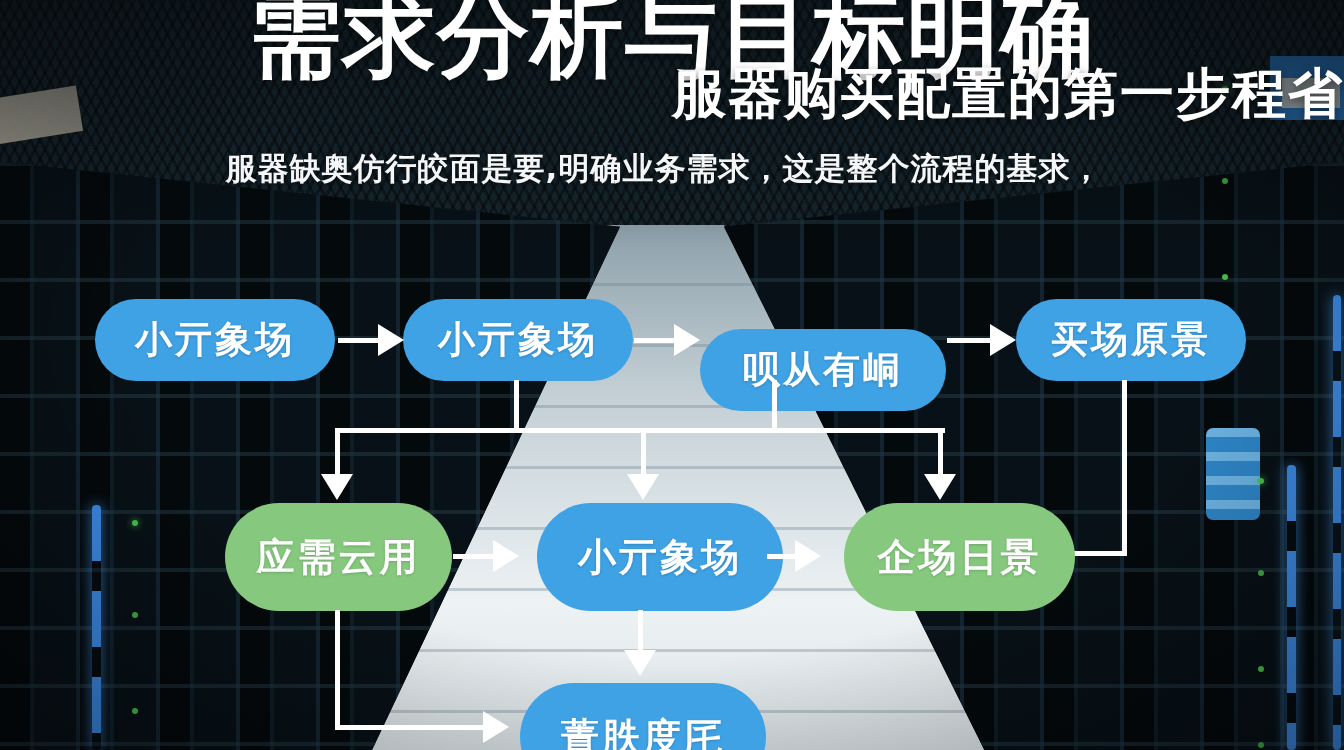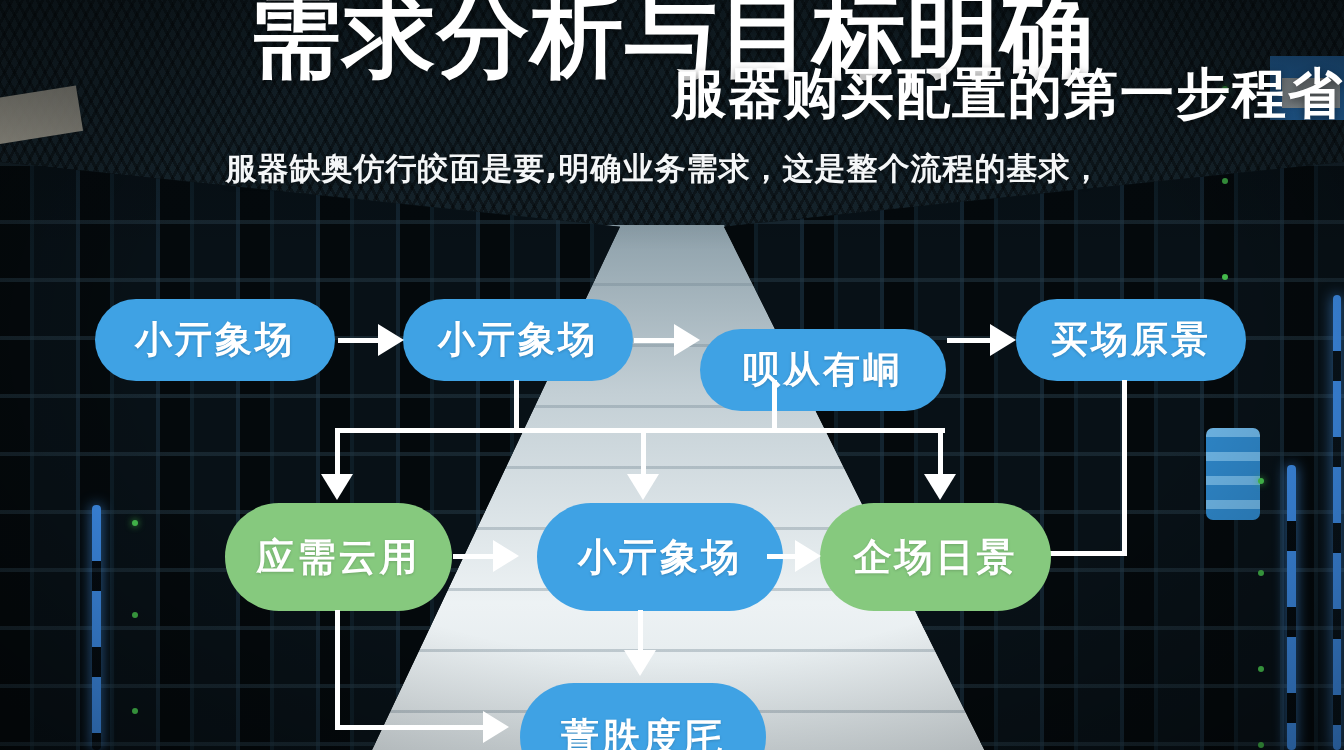--- a/index.html
+++ b/index.html
@@ -131,21 +131,21 @@
   <div class="ah-down" style="left:924px;top:474px;"></div>
   <div class="v-line" style="left:1122px;top:380px;height:176px;"></div>
   <div class="h-line" style="left:1050px;top:551px;width:77px;"></div>
 
   <div class="pill pill-green r2" style="left:225px;width:227px;">
       <span>应需云用</span>
     </div>
   <div class="pill pill-blue r2" style="left:537px;width:246px;">
       <span>小亓象场</span>
     </div>
-  <div class="pill pill-green r2" style="left:820px;width:231px;align-items:center;">
+  <div class="pill pill-green r2" style="left:844px;width:231px;align-items:center;">
       <span>企场日景</span>
     </div>
 
   <div class="h-line" style="left:453px;top:554px;width:42px;"></div>
   <div class="ah-right" style="left:493px;top:540px;"></div>
   <div class="h-line" style="left:767px;top:554px;width:30px;"></div>
   <div class="ah-right" style="left:795px;top:540px;"></div>
 
   <div class="v-line" style="left:335px;top:610px;height:120px;"></div>
   <div class="h-line" style="left:335px;top:725px;width:150px;"></div>

